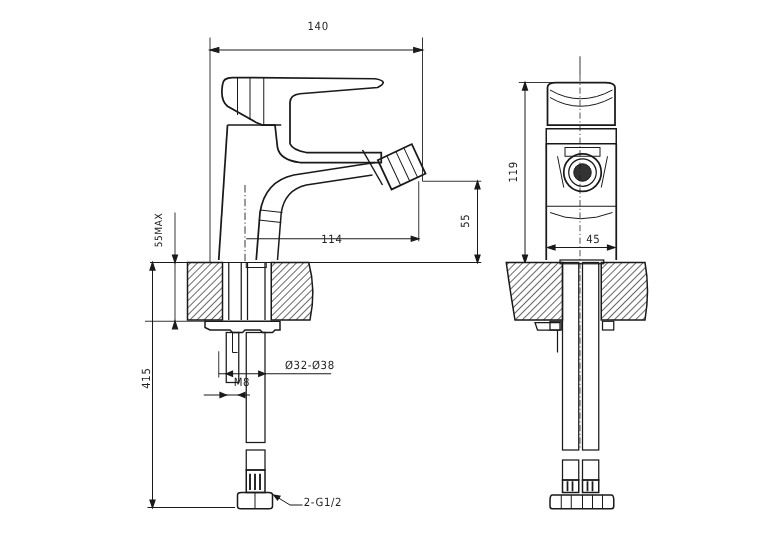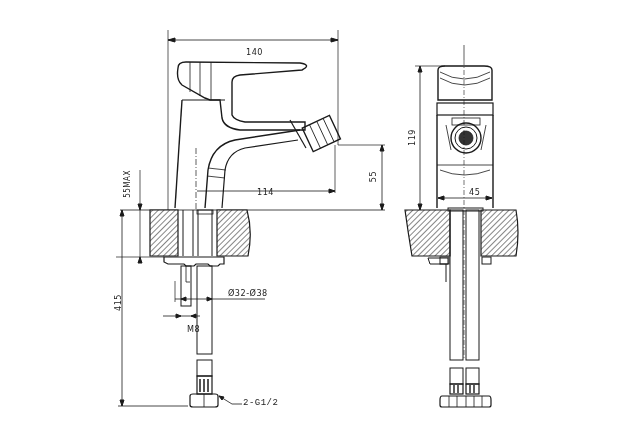--- a/index.html
+++ b/index.html
@@ -147,22 +147,22 @@
     <line x1="474" y1="385" x2="474" y2="393" stroke-width="1.4"></line>
     <path d="M442 396 L489 396 Q491 396 491 400 L491 405 Q491 407 489 407 L442 407 Q440 407 440 405 L440 400 Q440 396 442 396 Z" stroke-width="1.2"></path>
     <line x1="449" y1="396" x2="449" y2="407" stroke-width="0.8"></line>
     <line x1="457" y1="396" x2="457" y2="407" stroke-width="0.8"></line>
     <line x1="466" y1="396" x2="466" y2="407" stroke-width="0.8"></line>
     <line x1="474" y1="396" x2="474" y2="407" stroke-width="0.8"></line>
     <line x1="482" y1="396" x2="482" y2="407" stroke-width="0.8"></line>
   </g>
 </svg>
 
-<span class="lbl" style="left:246px; top:48px;">140</span>
+<span class="lbl" style="left:246px; top:18px;">140</span>
 <span class="lbl" style="left:257px; top:188px;">114</span>
 <span class="lbl rot" style="left:368px; top:172px;">55</span>
 <span class="lbl rot" style="left:114px; top:180px; font-size:8px;">55MAX</span>
 <span class="lbl rot" style="left:110px; top:298px;">415</span>
 <span class="lbl rot" style="left:404px; top:133px;">119</span>
 <span class="lbl" style="left:469px; top:188px;">45</span>
 <span class="lbl" style="left:228px; top:289px;">Ø32-Ø38</span>
-<span class="lbl" style="left:163px; top:325px;padding-left:24px;">M8</span>
-<span class="lbl" style="left:243px; top:399px;font-family:Liberation Mono, monospace;">2-G1/2</span>
+<span class="lbl" style="left:163px; top:303px;padding-left:24px;">M8</span>
+<span class="lbl" style="left:243px; top:399px;">2-G1/2</span>
 
 </body></html>

